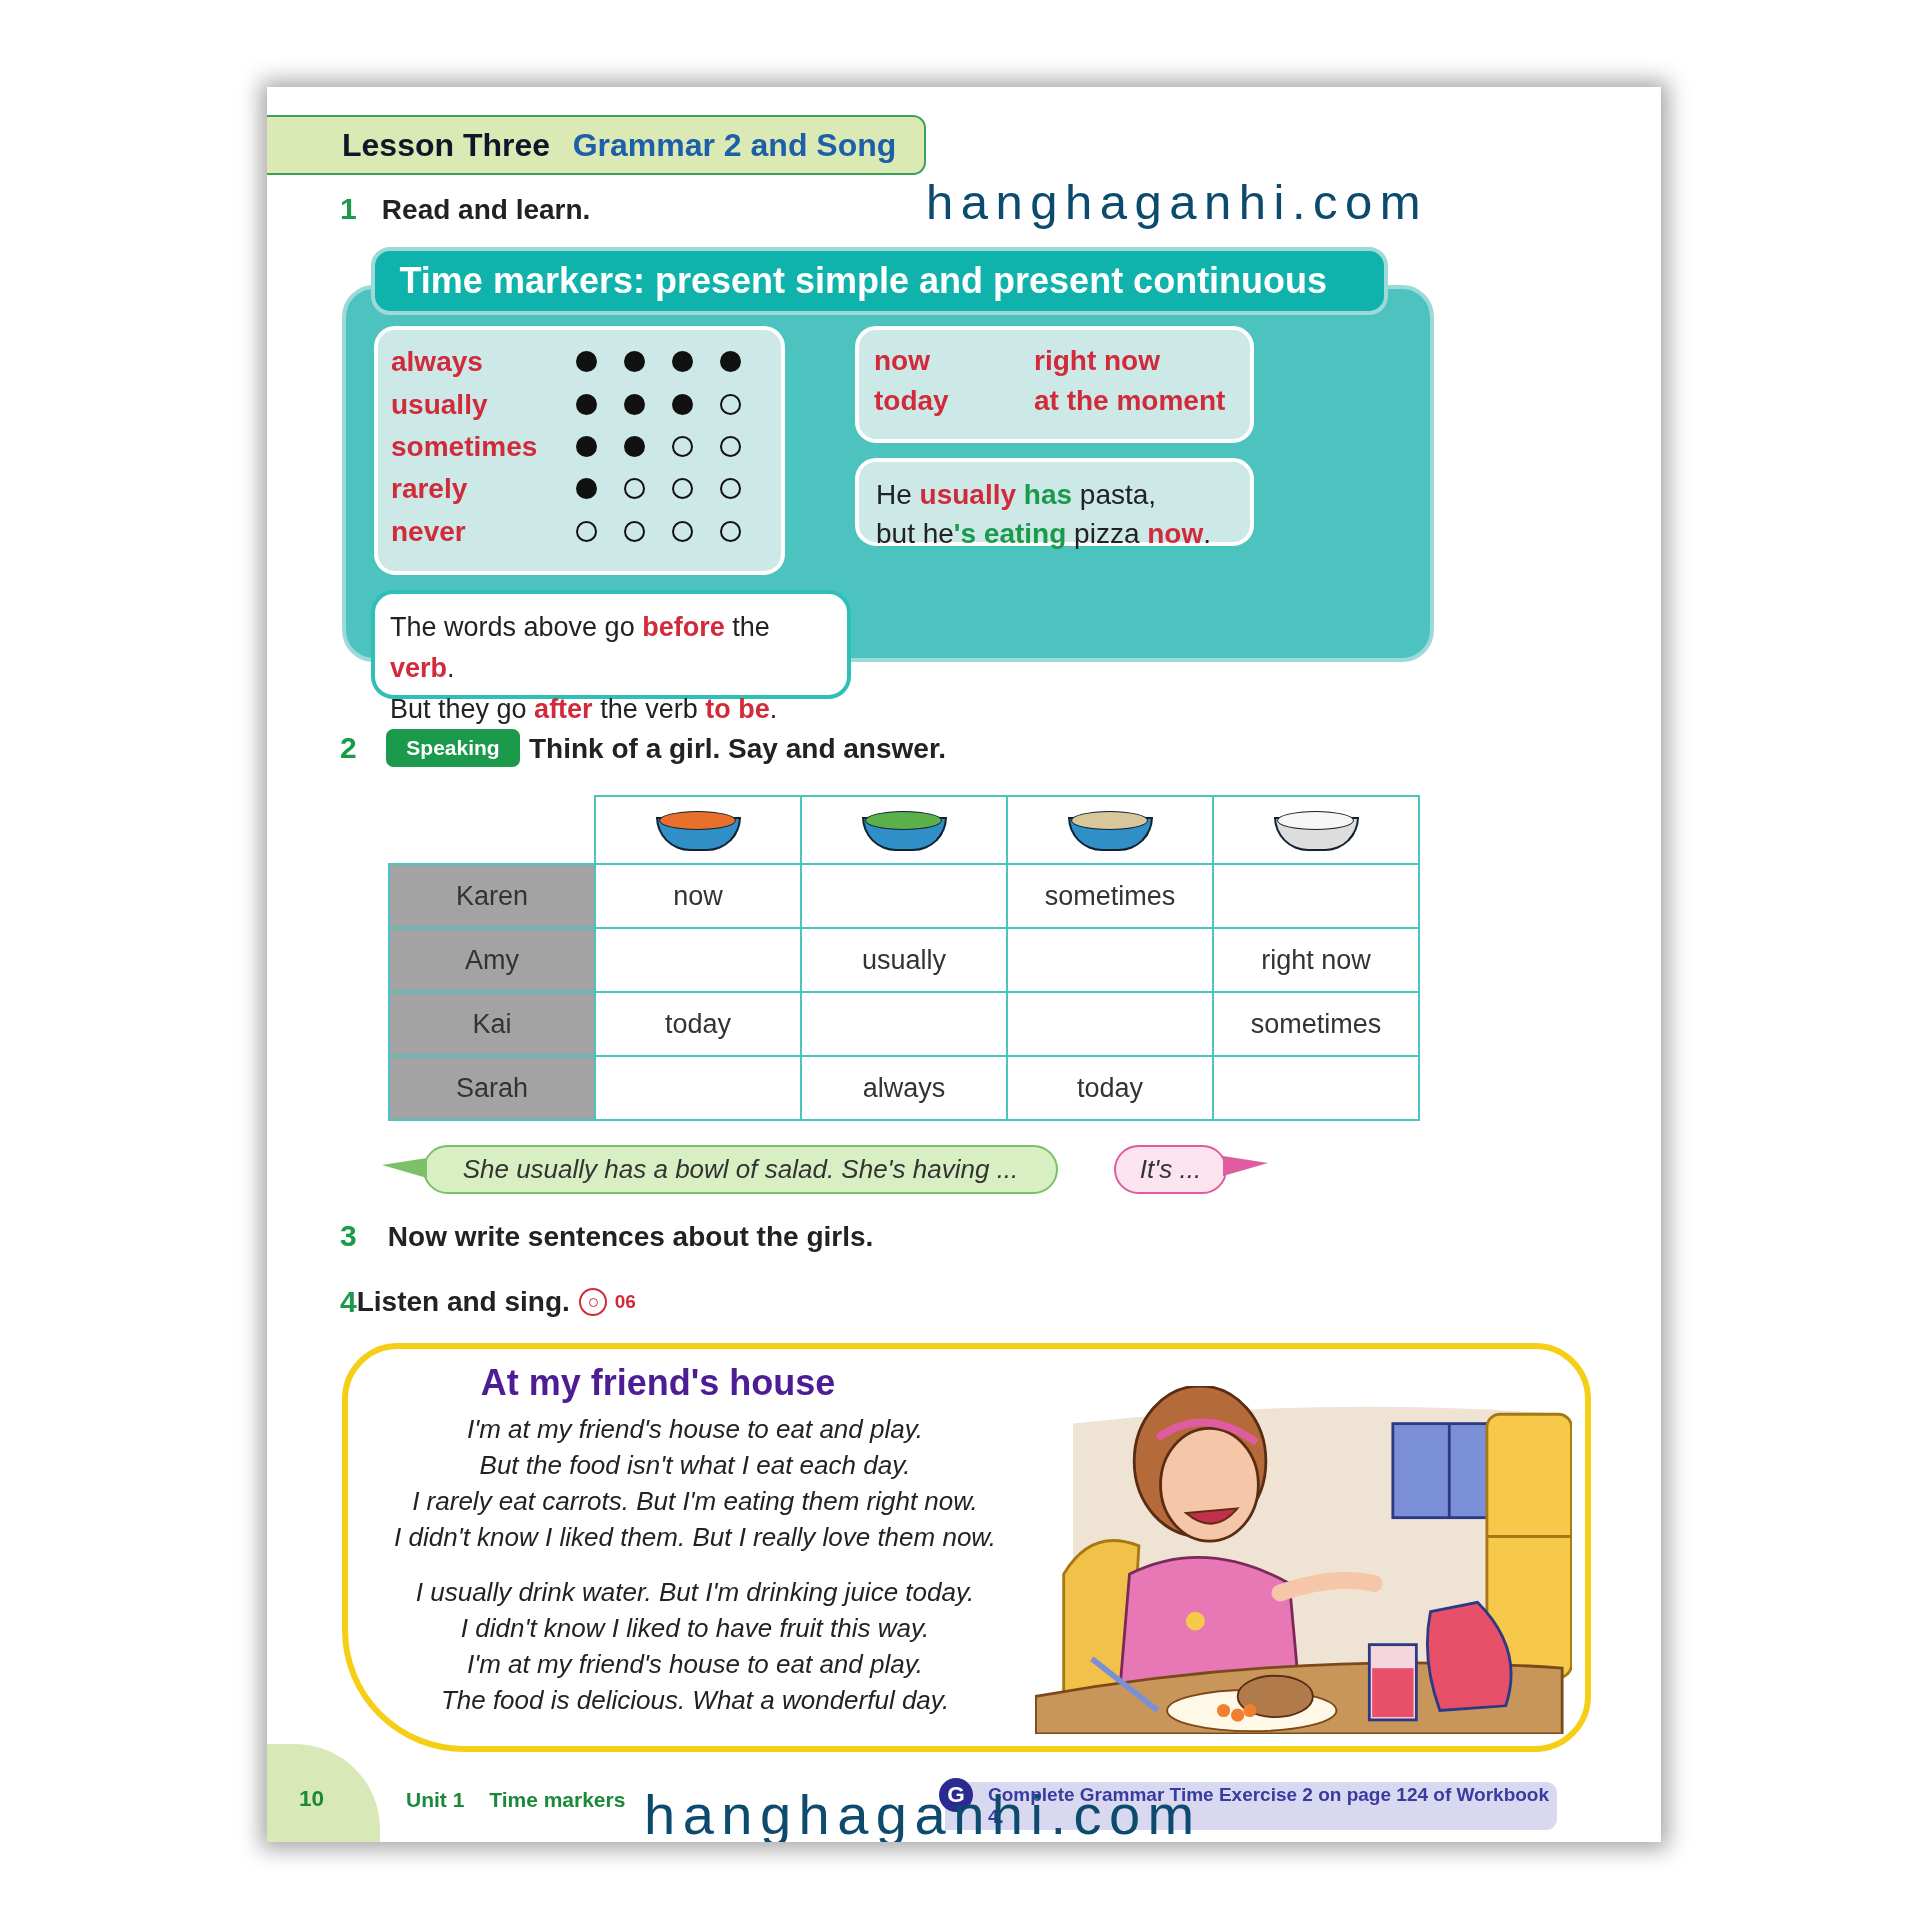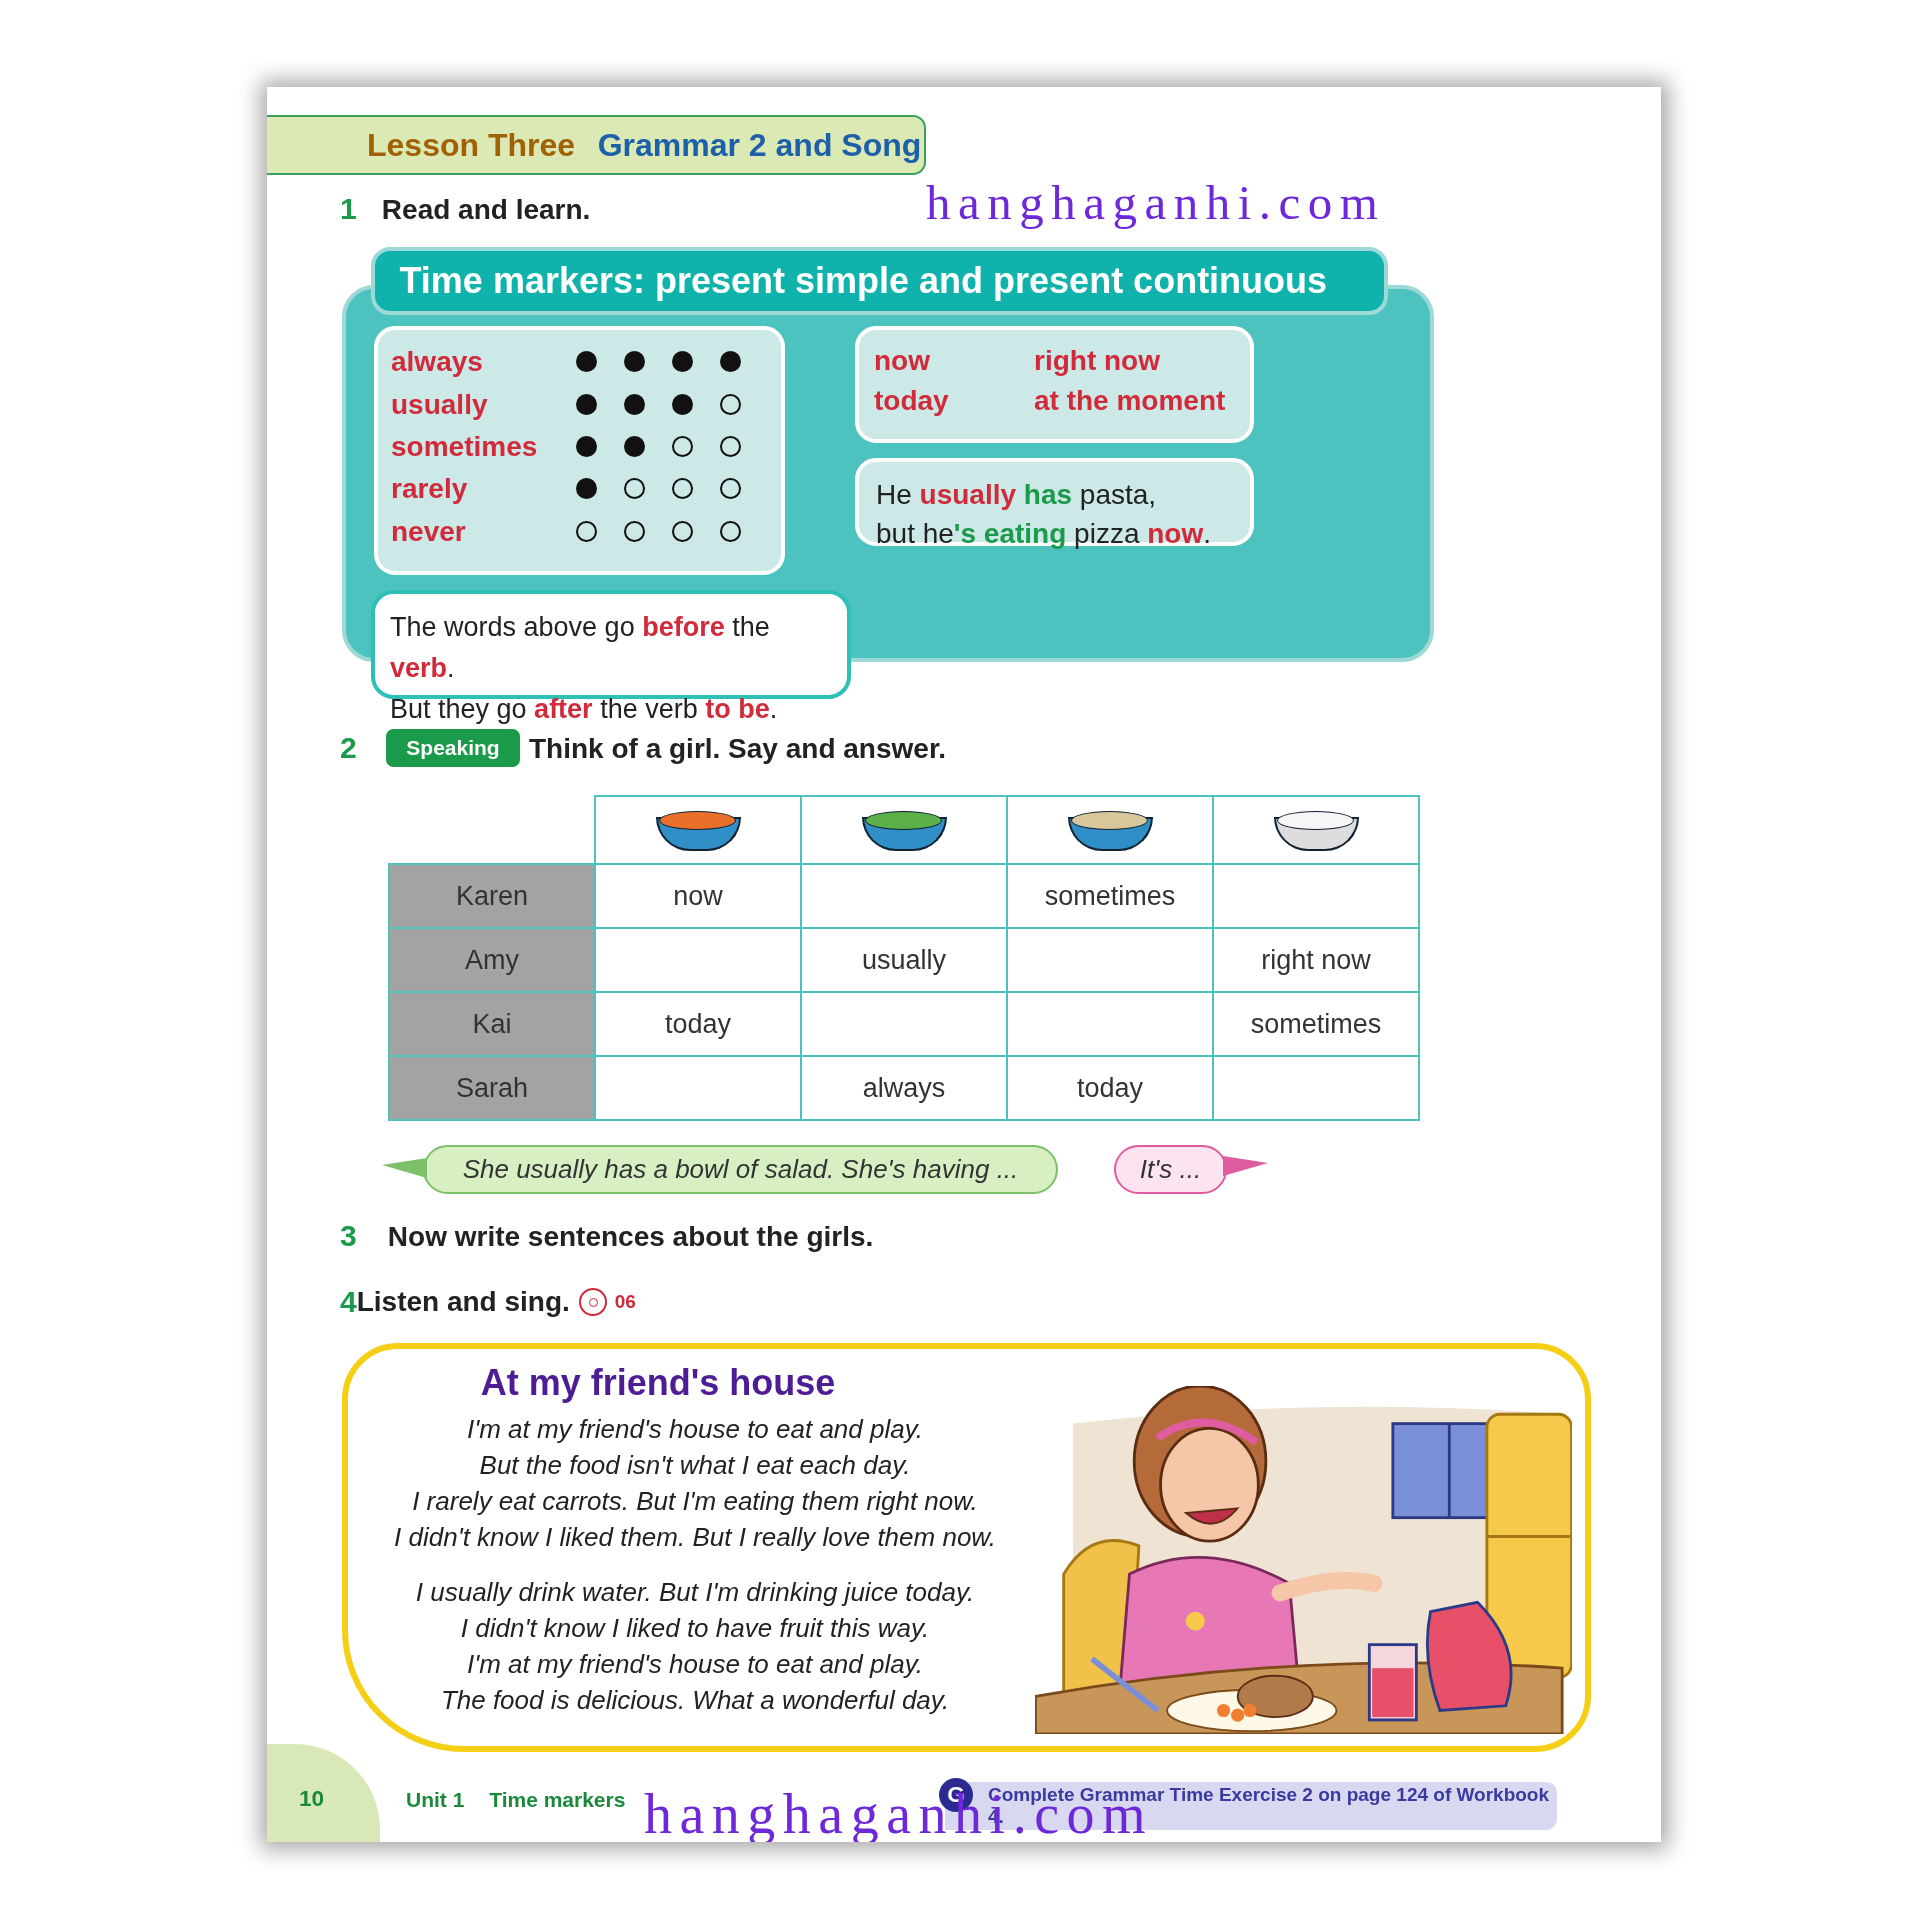--- a/index.html
+++ b/index.html
@@ -1,21 +1,21 @@
 <!DOCTYPE html>
 <html style="font-size:15px"><head>
 <meta charset="utf-8">
 <style>
   html,body{margin:0;padding:0;}
   body{width:1928px;height:1928px;background:#ffffff;position:relative;overflow:hidden;font-family:"Liberation Sans",sans-serif;}
   .page{position:absolute;left:267px;top:87px;width:1394px;height:1755px;background:#ffffff;box-shadow:0 0 21px 7.5px rgba(0,0,0,0.35);overflow:hidden;}
   .abs{position:absolute;}
   
   .lesson-tab{left:0;top:28px;width:659px;height:60px;background:#dbe9b4;border:2.8px solid #3aa25a;border-left:none;border-radius:0 13px 13px 0;box-sizing:border-box;display:flex;align-items:center;padding-left:75px;font-weight:bold;font-size:32px;}
-  .lesson-tab .l1{color:#a16207;margin-right:22.6px;margin-left:25px;}
+  .lesson-tab .l1{color:#0f172a;margin-right:22.6px;}
   .lesson-tab .l2{color:#1d5fa8;}
   .ex-num{color:#1a9a4a;font-weight:bold;font-size:30px;}
   .ex-text{color:#222;font-weight:bold;font-size:28px;}
   
   .gbox{left:75px;top:198px;width:1092px;height:377px;background:#4cc3bf;border:4.7px solid #9dd9d6;border-radius:32px;box-sizing:border-box;}
   .gtitle{left:104px;top:160px;width:1017px;height:68px;background:#10b2ac;border:4.7px solid #9dd9d6;border-radius:19px;box-sizing:border-box;color:#fff;font-weight:bold;font-size:36px;display:flex;align-items:center;padding-left:24.5px;}
   .panel{background:#cde9e7;border:4.7px solid #ffffff;border-radius:21px;box-sizing:border-box;}
   .freq{left:107px;top:239px;width:411px;height:249px;}
   .freq-row{position:absolute;left:13px;height:41px;display:flex;align-items:center;}
   .freq-word{width:185px;color:#d12a3a;font-weight:bold;font-size:28px;}
@@ -49,21 +49,21 @@
   .song{left:75px;top:1256px;width:1249px;height:409px;border:6.6px solid #f5cf16;border-radius:56px 56px 56px 122px;box-sizing:border-box;background:#fff;}
   .song-title{left:179px;top:1275px;width:424px;text-align:center;color:#4c1d95;font-weight:bold;font-size:36px;}
   .lyrics{left:122px;top:1324px;width:612px;text-align:center;font-style:italic;font-size:26px;color:#222;line-height:36px;}
   .illus{left:768px;top:1299px;width:537px;height:348px;}
   
   .foot-tab{left:-38px;top:1657px;width:151px;height:132px;background:#d8e8b6;border-radius:0 85px 0 0;}
   .page-num{left:32px;top:1699px;color:#1a8a3a;font-weight:bold;font-size:22.6px;}
   .unit{left:139px;top:1701px;color:#1a8a3a;font-weight:bold;font-size:21px;}
   .gram-note{left:678px;top:1695px;width:612px;height:48px;background:#d8d8f0;border-radius:0 11.3px 11.3px 0;color:#3a3aa0;font-weight:bold;font-size:19px;display:flex;align-items:center;padding-left:43px;box-sizing:border-box;}
   .g-icon{left:672px;top:1691px;width:34px;height:34px;border-radius:50%;background:#2a2a90;color:#fff;font-weight:bold;font-size:22.6px;display:flex;align-items:center;justify-content:center;}
-  .wm{font-family:Liberation Serif, serif;color:#6d28d9;letter-spacing:7.5px;}
+  .wm{font-family:Liberation Sans, sans-serif;color:#0c4a6e;letter-spacing:7.5px;}
 </style>
 </head>
 <body>
 
 <div class="page">
 
   <div class="abs lesson-tab">
     <span class="l1">Lesson Three</span>
     <span class="l2">Grammar 2 and Song</span>
   </div>

